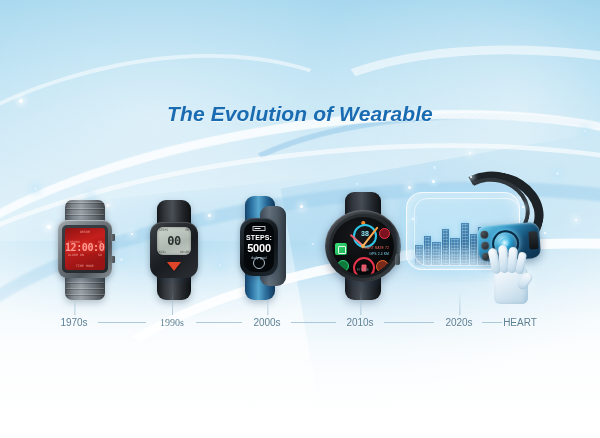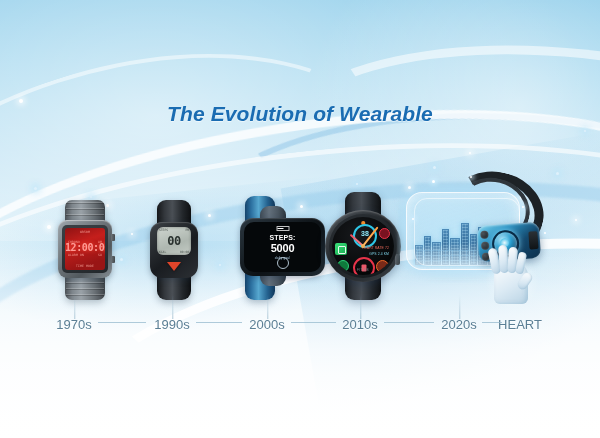--- a/index.html
+++ b/index.html
@@ -73,21 +73,21 @@
     text-shadow:0 1px 1px rgba(255,255,255,.6);
     letter-spacing:.1px;
   }
   .title .l1{display:block;}
   .title .l2{display:block;padding-left:26px;}
 
   
   .tl{position:absolute;left:0;top:317px;width:600px;height:20px;}
   .tl-node{position:absolute;transform:translateX(-50%);}
   .tl-label{
-    font-size:13px;color:#5b7f95;white-space:nowrap;
+    font-size:10px;color:#5b7f95;white-space:nowrap;
     text-shadow:0 1px 0 rgba(255,255,255,.8);
   }
   .tl-tick{
     position:absolute;left:50%;bottom:13px;width:1px;height:24px;
     background:linear-gradient(180deg,rgba(150,185,205,0),rgba(145,180,200,.75));
   }
   .tl-dash{
     position:absolute;top:322px;height:1px;
     background:rgba(150,185,205,.75);
   }
@@ -188,21 +188,20 @@
   }
   .d3-strap-g::after{
     content:"";position:absolute;left:7px;top:28px;width:10px;height:30px;
     background:repeating-linear-gradient(180deg,rgba(0,0,0,.38) 0 2px,rgba(255,255,255,.10) 2px 5px);
     border-radius:2px;
   }
   .d3-case{
     position:absolute;left:12px;top:22px;width:38px;height:58px;border-radius:13px;
     background:linear-gradient(140deg,#2b3740,#0d1216 55%,#202a32);
     box-shadow:0 2px 6px rgba(30,50,80,.35),inset 0 1px 1px rgba(255,255,255,.16);
-    padding-left:47px;
   }
   .d3-screen{
     position:absolute;left:4px;top:4px;right:4px;bottom:4px;border-radius:10px;
     background:#05080a;overflow:hidden;
   }
   .d3-batt{
     position:absolute;left:50%;top:4px;transform:translateX(-50%);
     width:11px;height:3px;border:.5px solid rgba(255,255,255,.75);border-radius:.5px;
   }
   .d3-batt::after{content:"";position:absolute;left:.5px;top:.5px;width:6px;height:1.5px;background:#fff;}
@@ -577,21 +576,21 @@
     <div class="spark" style="left:8px;top:46px;width:2px;height:2px;"></div>
     <div class="spark" style="left:118px;top:34px;width:2px;height:2px;"></div>
     <div class="spark" style="left:140px;top:60px;width:2px;height:2px;"></div>
   </div>
 
   <div class="tl">
     <div class="tl-node" style="left:74px;">
       <div class="tl-tick"></div>
       <div class="tl-label">1970s</div>
     </div>
-    <div class="tl-node" style="left:172px;">
+    <div class="tl-node" style="left:172px;font-family:Liberation Serif, serif;">
       <div class="tl-tick"></div>
       <div class="tl-label">1990s</div>
     </div>
     <div class="tl-node" style="left:267px;">
       <div class="tl-tick"></div>
       <div class="tl-label">2000s</div>
     </div>
     <div class="tl-node" style="left:360px;">
       <div class="tl-tick"></div>
       <div class="tl-label">2010s</div>

